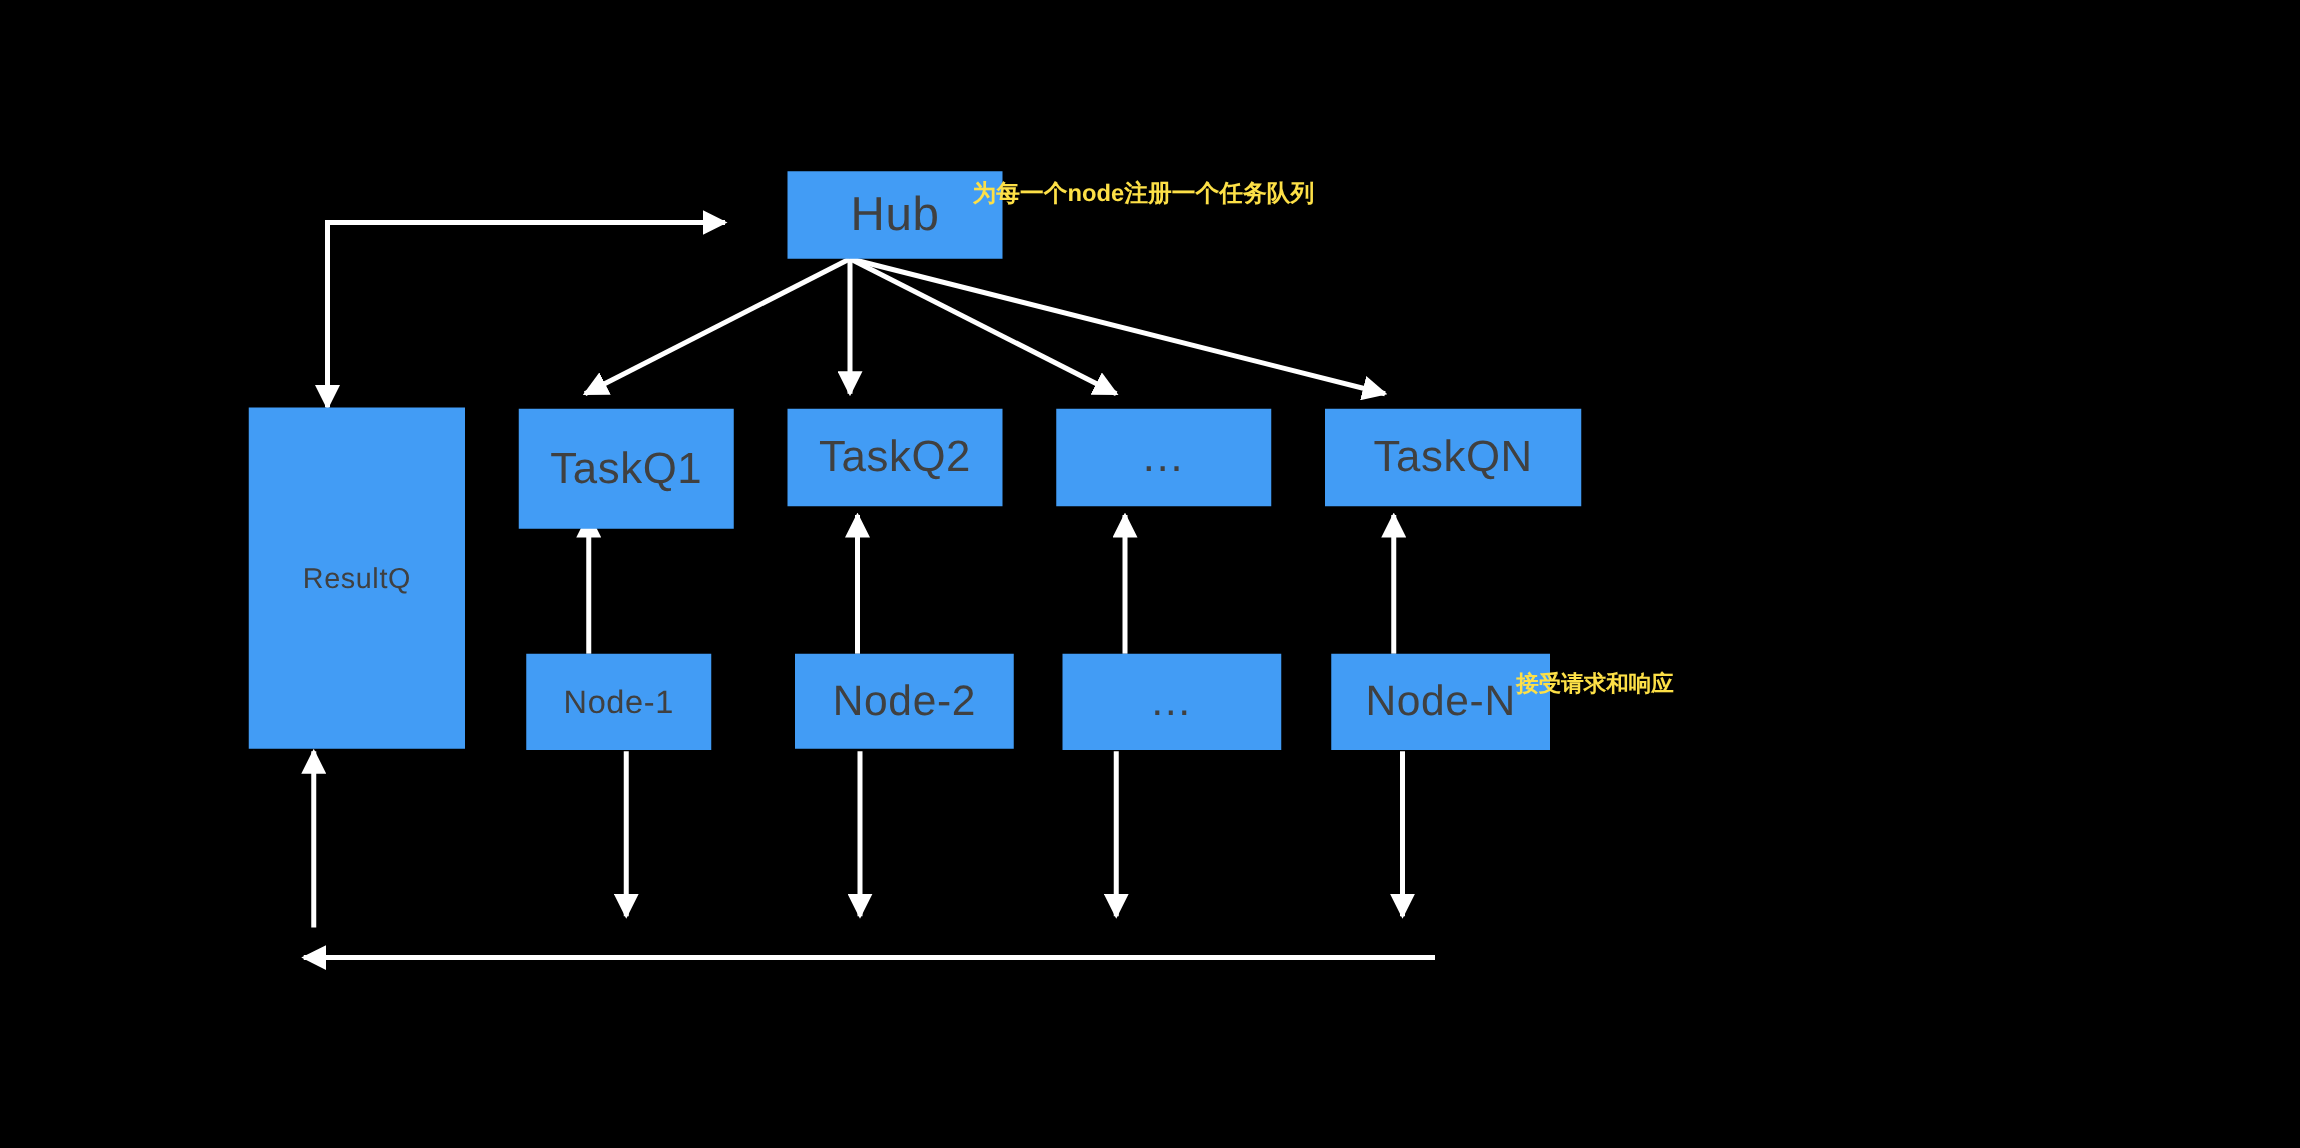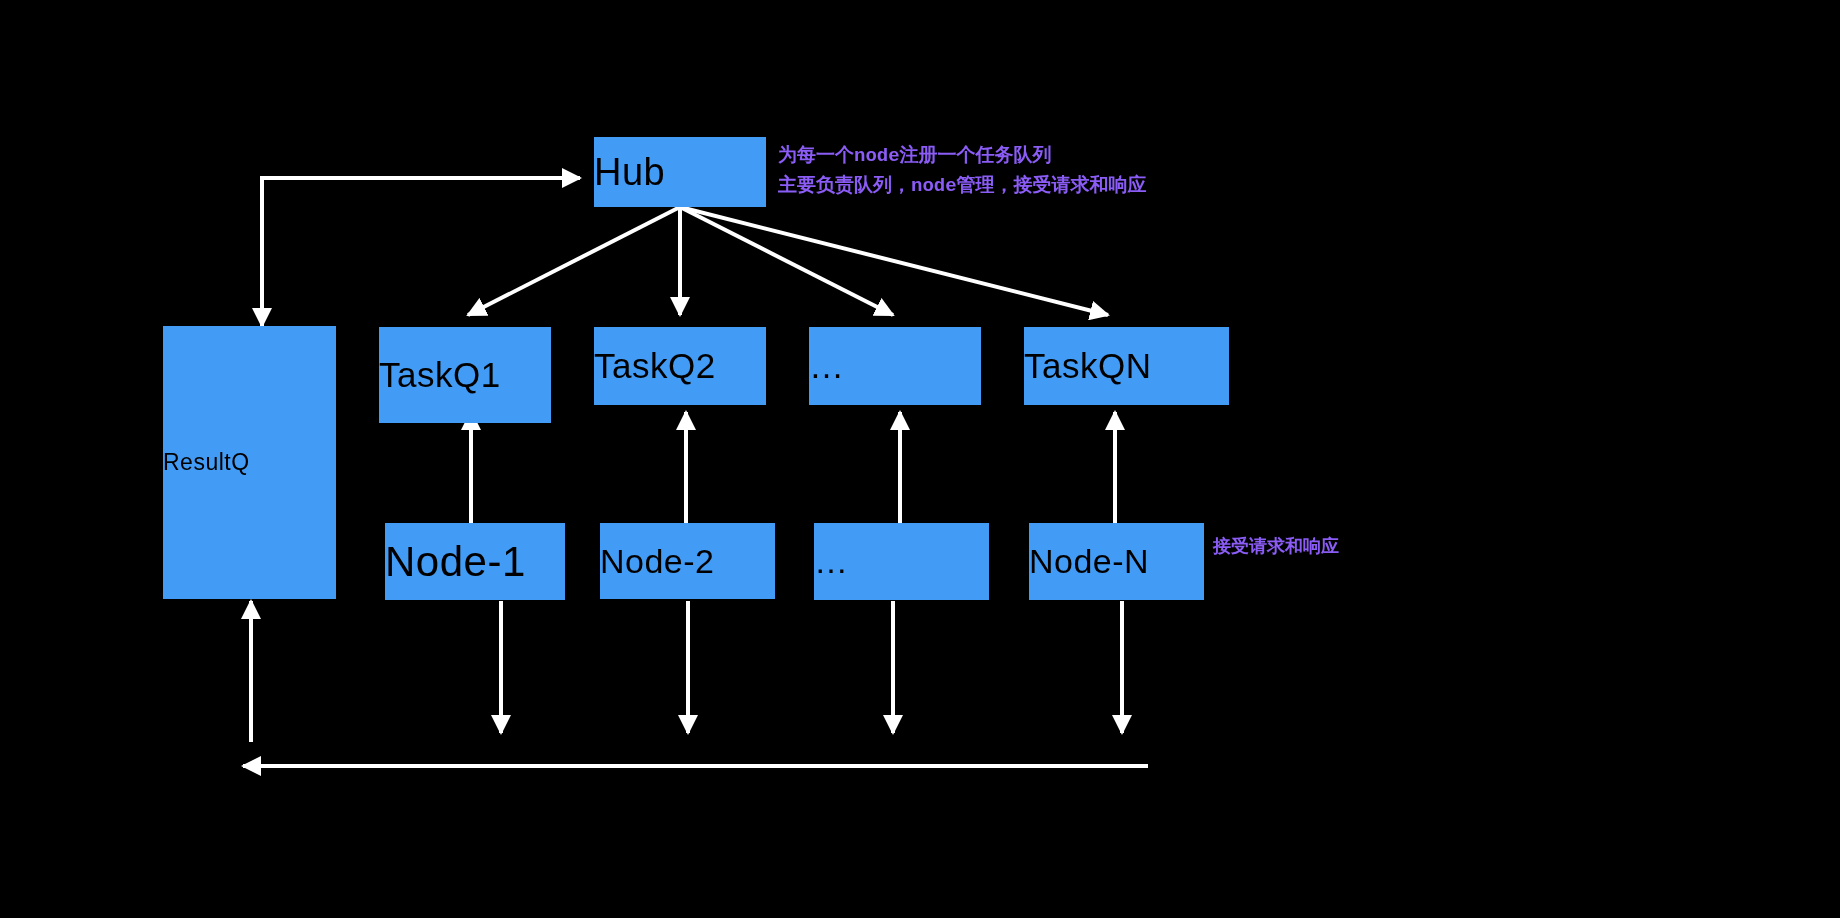--- a/index.html
+++ b/index.html
@@ -23,34 +23,35 @@
     position: absolute;
     left: 0;
     top: 0;
     width: 1840px;
     height: 918px;
     pointer-events: none;
   }
   .node-box {
     position: absolute;
     background: #429cf5;
-    color: #000000;
+    color: #404040;
     display: flex;
     align-items: center;
-    justify-content: flex-start;
+    justify-content: center;
     font-family: "Liberation Sans", sans-serif;
     font-weight: 400;
     letter-spacing: 0.5px;
     box-sizing: border-box;
     z-index: 3;
+    margin-left: 36px;
   }
   .note {
     position: absolute;
-    color: #8b5cf6;
-    font-family: Liberation Mono, monospace;
+    color: #fde047;
+    font-family: Liberation Sans, sans-serif;
     font-weight: bold;
     z-index: 4;
     white-space: nowrap;
   }
   .note-line { display: block; }
   .ellipsis-label {
     letter-spacing: 2px;
   }
 </style>
 </head>
@@ -128,35 +129,34 @@
     <span class="ellipsis-label">…</span>
   </div>
   <div class="node-box" style="left:1024px; top:327px; width:205px; height:78px; font-size:35px;">
     <span>TaskQN</span>
   </div>
 
   <div class="node-box" style="left:163px; top:326px; width:173px; height:273px; font-size:23px;">
     <span>ResultQ</span>
   </div>
 
-  <div class="node-box" style="left:385px; top:523px; width:180px; height:77px; font-size:42px;">
+  <div class="node-box" style="left:385px; top:523px; width:148px; height:77px; font-size:26px;">
     <span>Node-1</span>
   </div>
   <div class="node-box" style="left:600px; top:523px; width:175px; height:76px; font-size:34px;">
     <span>Node-2</span>
   </div>
   <div class="node-box" style="left:814px; top:523px; width:175px; height:77px; font-size:34px;">
     <span class="ellipsis-label">…</span>
   </div>
   <div class="node-box" style="left:1029px; top:523px; width:175px; height:77px; font-size:34px;">
     <span>Node-N</span>
   </div>
 
   <div class="note" style="left:778px; top:141px; font-size:19px; line-height:30px;">
     <span class="note-line">为每一个node注册一个任务队列</span>
-    <span class="note-line">主要负责队列，node管理，接受请求和响应</span>
   </div>
 
   <div class="note" style="left:1213px; top:533px; font-size:18px; line-height:29px;">
     <span class="note-line">接受请求和响应</span>
   </div>
 
 </div>
 
 </body></html>

